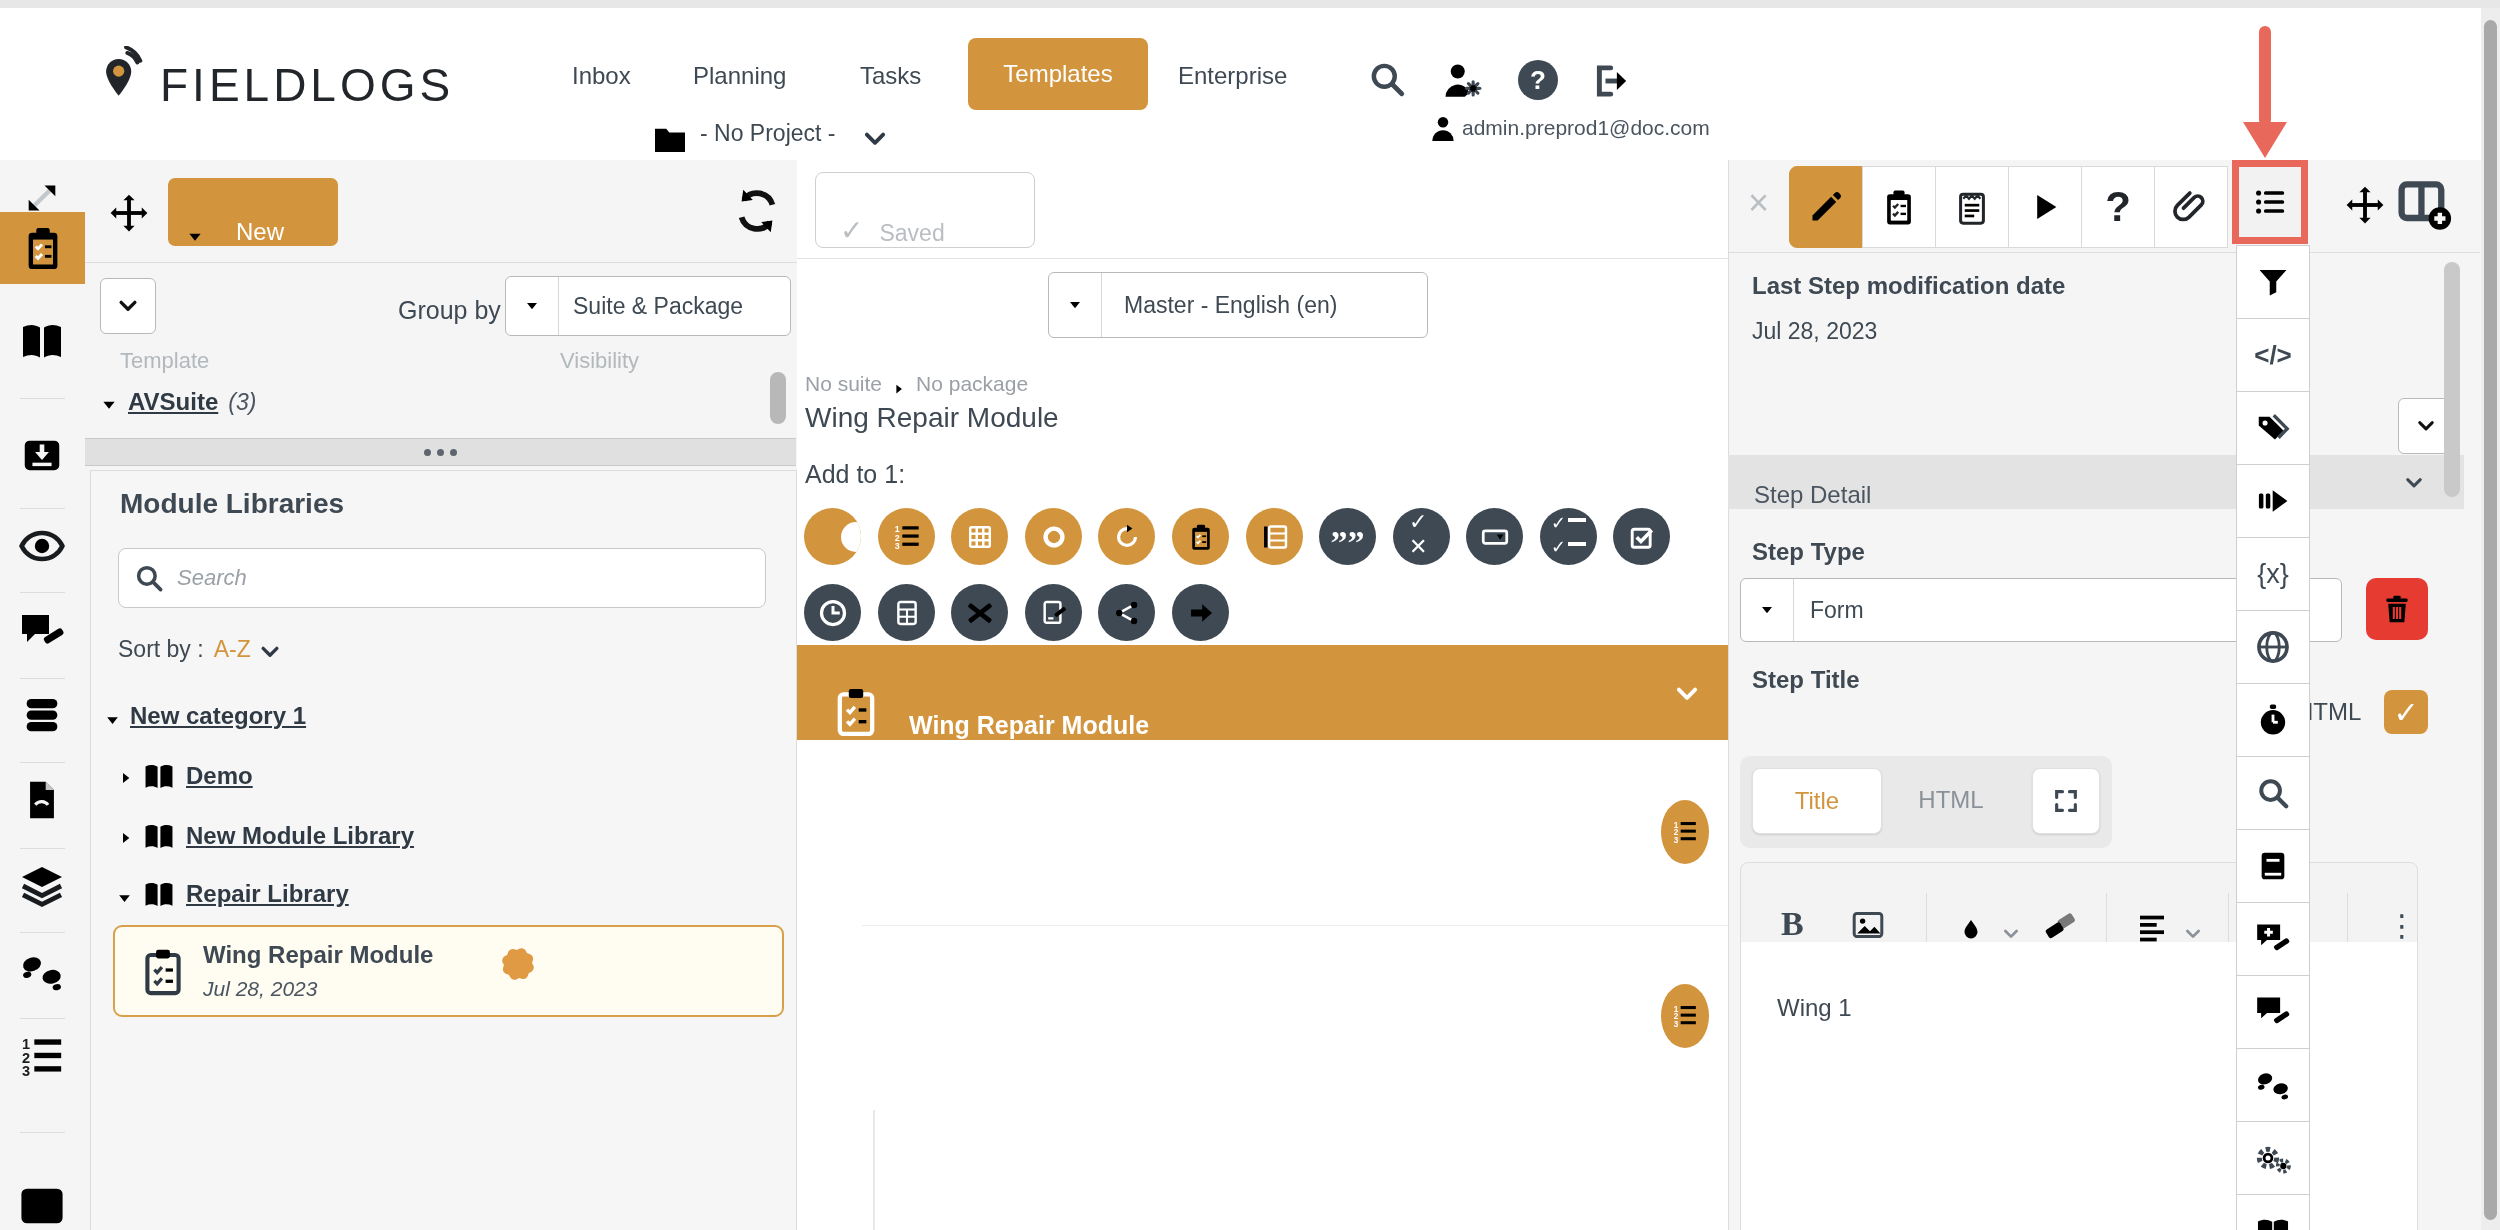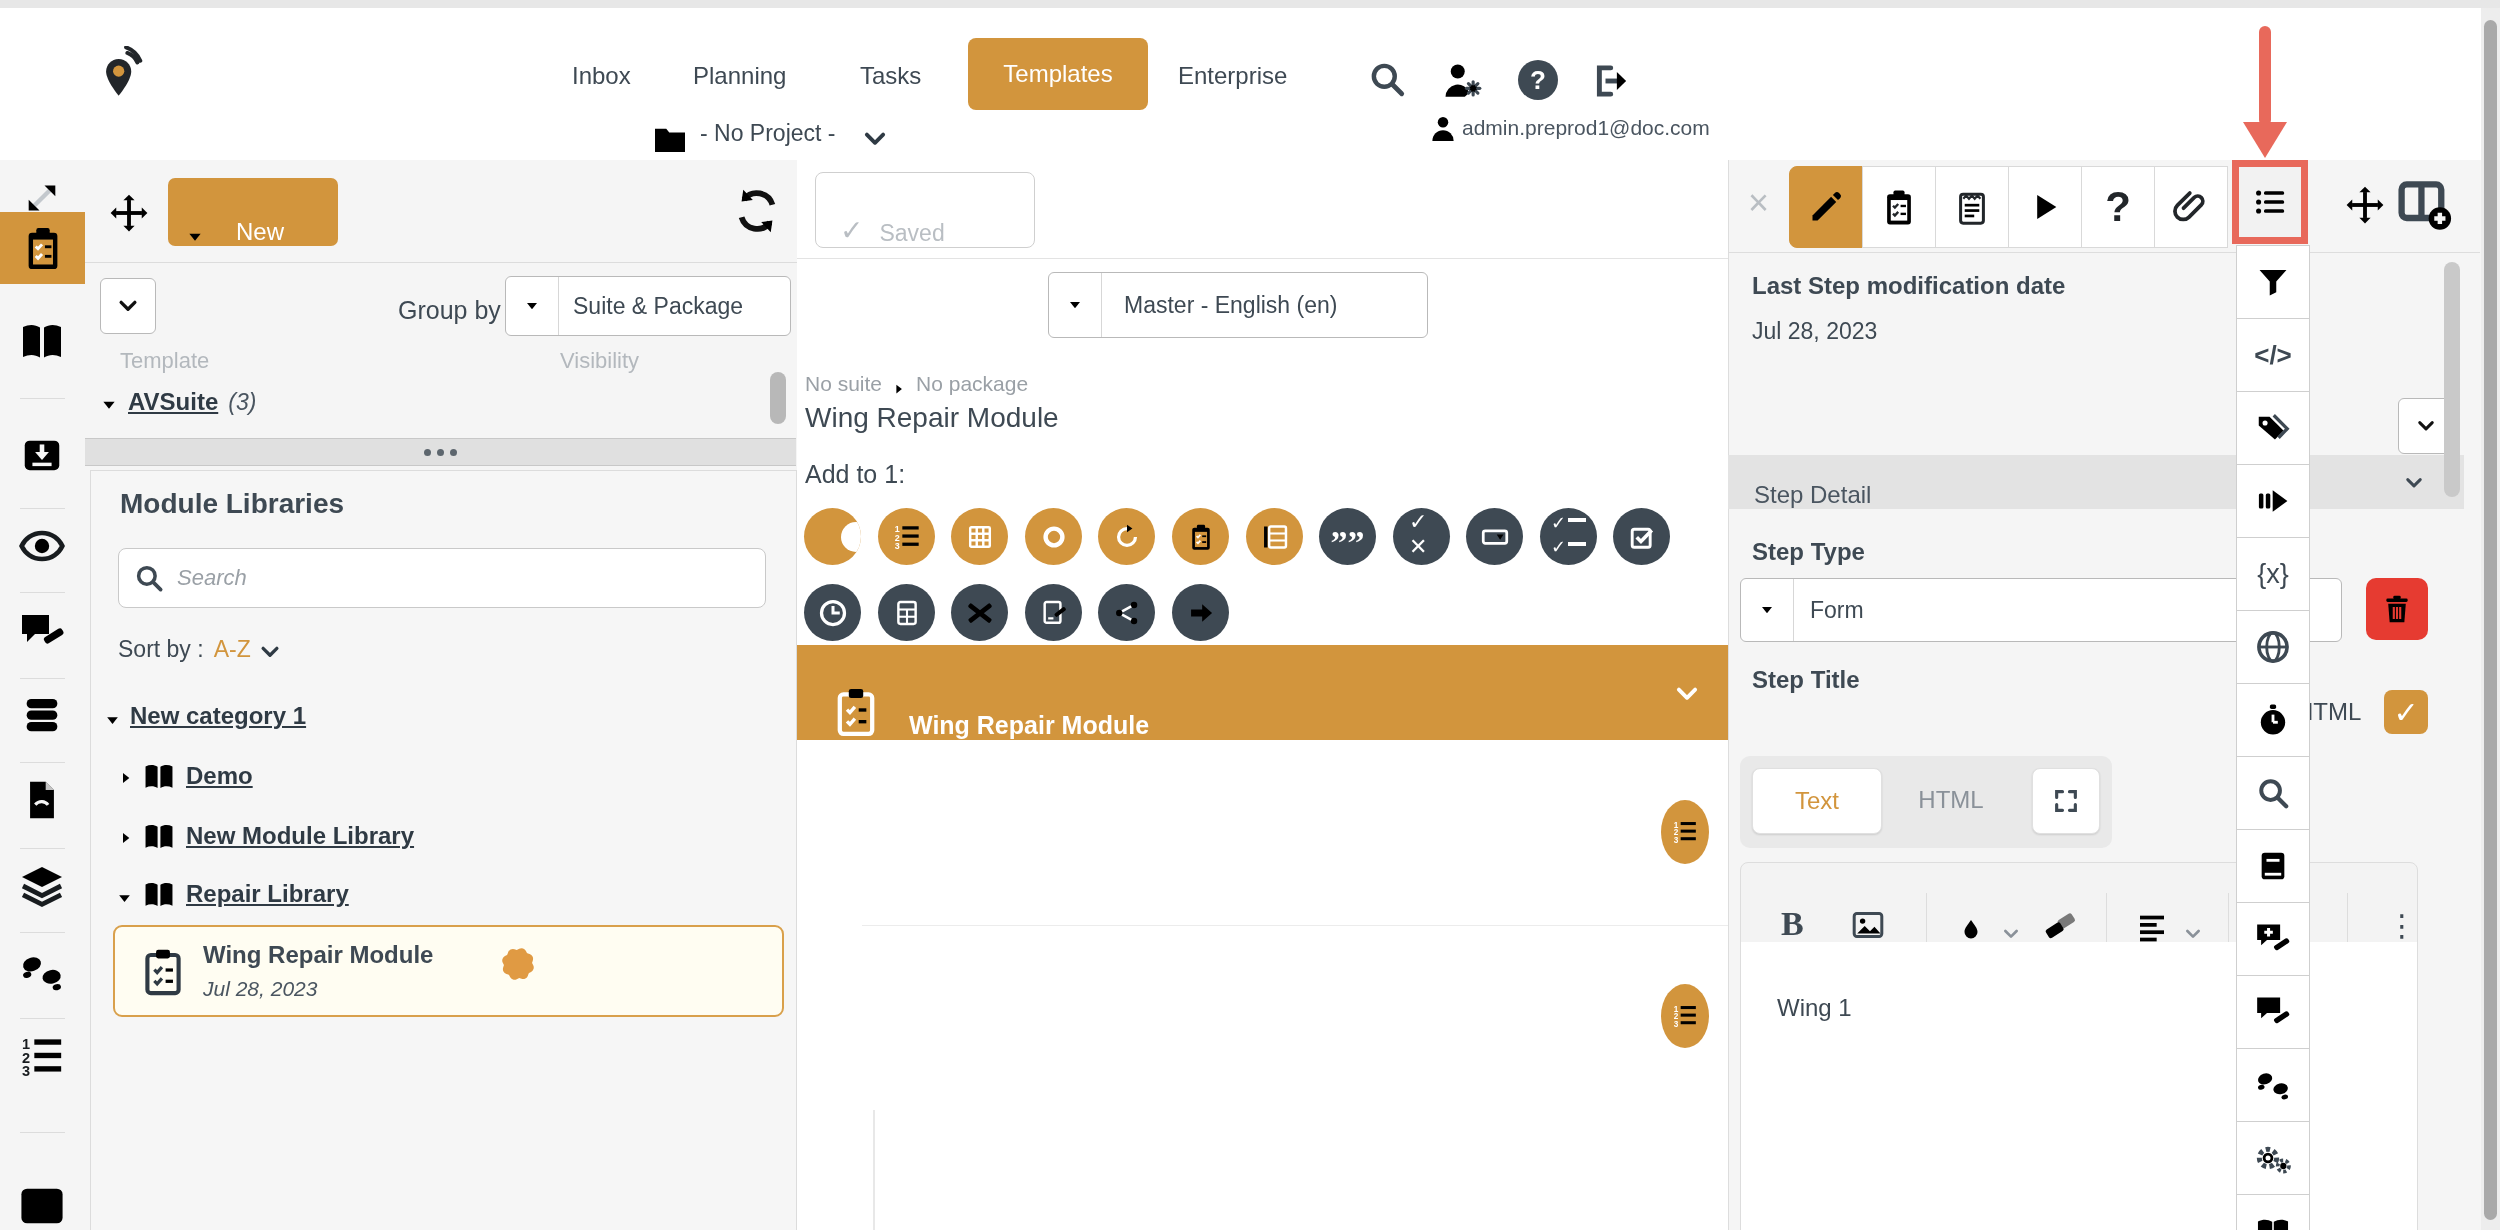--- a/index.html
+++ b/index.html
@@ -409,20 +409,21 @@
 </defs>
 </svg>
 
 <div class="r topstrip"></div>
 <div class="r hdr">
   <div class="r" style="left:97px;top:38px">
         <svg width="52" height="52">
           <use href="#i-pin"></use>
         </svg>
       </div>
+  <div class="r brand">FIELDLOGS</div>
   <div class="r nav-item" style="left:572px">Inbox</div>
   <div class="r nav-item" style="left:693px">Planning</div>
   <div class="r nav-item" style="left:860px">Tasks</div>
   <div class="r nav-active ctr">Templates</div>
   <div class="r nav-item" style="left:1178px">Enterprise</div>
   <div class="r" style="left:1368px;top:52px;color:#3E4953">
         <svg width="38" height="38">
           <use href="#i-search"></use>
         </svg>
       </div>
@@ -874,21 +875,21 @@
 <div class="r trash ctr">
       <svg width="32" height="32" style="color:#fff;--knock:#E63B31">
         <use href="#i-trash"></use>
       </svg>
     </div>
 <div class="r lbl-b" style="left:1752px;top:666px">Step Title</div>
 <div class="r" style="left:2296px;top:698px;font-size:24px;color:#3E4953">HTML</div>
 <div class="r chkbox ctr glyph">✓</div>
 
 <div class="r tabwrap">
-  <div class="r pill ctr" style="left:12px;top:12px;width:128px;height:64px;color:#D2953D;font-size:24px">Text</div>
+  <div class="r pill ctr" style="left:12px;top:12px;width:128px;height:64px;color:#D2953D;font-size:24px">Title</div>
   <div class="r ctr" style="left:156px;top:12px;width:110px;height:64px;color:#8A9199;font-size:24px">HTML</div>
   <div class="r pill ctr" style="left:292px;top:12px;width:66px;height:64px">
         <svg width="28" height="28" style="color:#3E4953">
           <use href="#i-fullscreen"></use>
         </svg>
       </div>
 </div>
 
 <div class="r etoolbar fx">
   <span style="font-family:'Liberation Serif',serif;font-weight:bold;font-size:34px;margin-left:40px">B</span>

